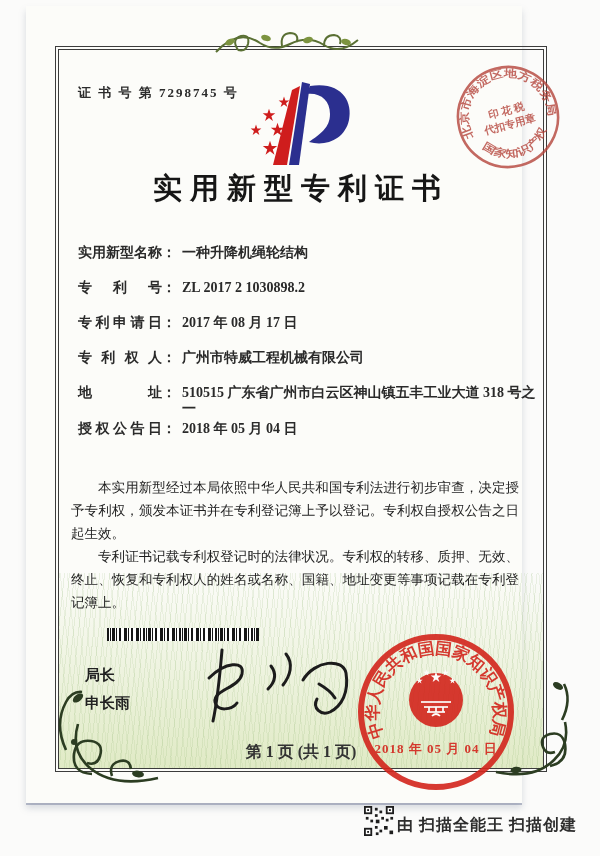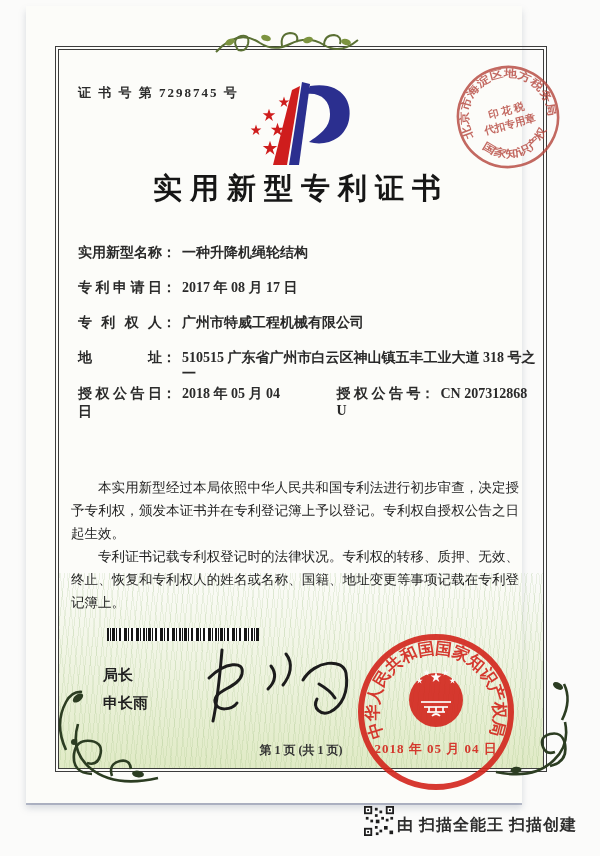--- a/index.html
+++ b/index.html
@@ -28,26 +28,26 @@
   .grant-right { margin-left:42px; }
   .paras { position:absolute; left:45px; top:470px; width:448px; font-size:13.5px; line-height:23px;
            text-align:justify; color:#1f1f1f; font-weight:500; }
   .paras p { text-indent:2em; }
   .barcode { position:absolute; left:81px; top:622px; width:152px; height:13px; background-color:#fff;
       background-image:
         repeating-linear-gradient(90deg,#161616 0 2px, rgba(0,0,0,0) 2px 6px),
         repeating-linear-gradient(90deg,#161616 0 1px, rgba(0,0,0,0) 1px 9px),
         repeating-linear-gradient(90deg,#161616 0 1px, rgba(0,0,0,0) 1px 4px);
       background-position:0 0,3px 0,1px 0; }
-  .director { position:absolute; left:77px; top:660px; font-size:15px; font-weight:bold; color:#222; }
+  .director { position:absolute; left:59px; top:660px; font-size:15px; font-weight:bold; color:#222; }
   .director div { margin-bottom:9px; }
   .sig { position:absolute; left:165px; top:638px; }
   .seal { position:absolute; left:319px; top:613px; opacity:.9; }
   .tax-seal { position:absolute; left:427px; top:56px; transform:rotate(-15deg); opacity:.8; }
-  .page-footer { position:absolute; left:29px; top:736px; width:492px; text-align:center; font-size:12px; font-weight:bold; color:#333; }
+  .page-footer { position:absolute; left:29px; top:736px; width:492px; text-align:center; font-size:16px; font-weight:bold; color:#333; }
   .fl-top { position:absolute; left:186px; top:14px; }
   .fl-bl { position:absolute; left:20px; top:676px; }
   .fl-br { position:absolute; left:466px; top:672px; }
   .scan-footer { position:absolute; left:364px; top:806px; display:flex; align-items:flex-end; gap:3px; }
   .scan-text { font-size:16px; font-weight:bold; letter-spacing:1px; color:#2d2d2d; }
   svg text { font-family:"Liberation Serif","DejaVu Serif",serif; }
 </style>
 </head>
 <body>
 
@@ -125,35 +125,35 @@
 
     
     <div class="title">实用新型专利证书</div>
 
     
     <div class="rows">
       <div class="row">
         <span class="lbl">实用新型名称</span><span>：</span><span class="val">一种升降机绳轮结构</span>
       </div>
       <div class="row">
+        <span class="lbl">专利号</span><span>：</span><span class="val">ZL 2017 2 1030898.2</span>
+      </div>
+      <div class="row">
         <span class="lbl">专利申请日</span><span>：</span><span class="val">2017 年 08 月 17 日</span>
       </div>
       <div class="row">
         <span class="lbl">专利权人</span><span>：</span><span class="val">广州市特威工程机械有限公司</span>
       </div>
       <div class="row addr">
         <span class="lbl">地址</span><span>：</span><span class="val">510515 广东省广州市白云区神山镇五丰工业大道 318 号之</span>
         <div class="addr-l2">一</div>
       </div>
       <div class="grant-row">
         <div>
           <span class="lbl">授权公告日</span><span>：</span><span class="val">2018 年 05 月 04 日</span>
-        </div>
-        <div class="grant-right">
-          <span class="lbl">授权公告号</span><span>：</span><span class="val">CN 207312868 U</span>
         </div>
       </div>
     </div>
 
     
     <div class="paras">
       <p>本实用新型经过本局依照中华人民共和国专利法进行初步审查，决定授予专利权，颁发本证书并在专利登记簿上予以登记。专利权自授权公告之日起生效。</p>
       <p>专利证书记载专利权登记时的法律状况。专利权的转移、质押、无效、终止、恢复和专利权人的姓名或名称、国籍、地址变更等事项记载在专利登记簿上。</p>
     </div>
 

